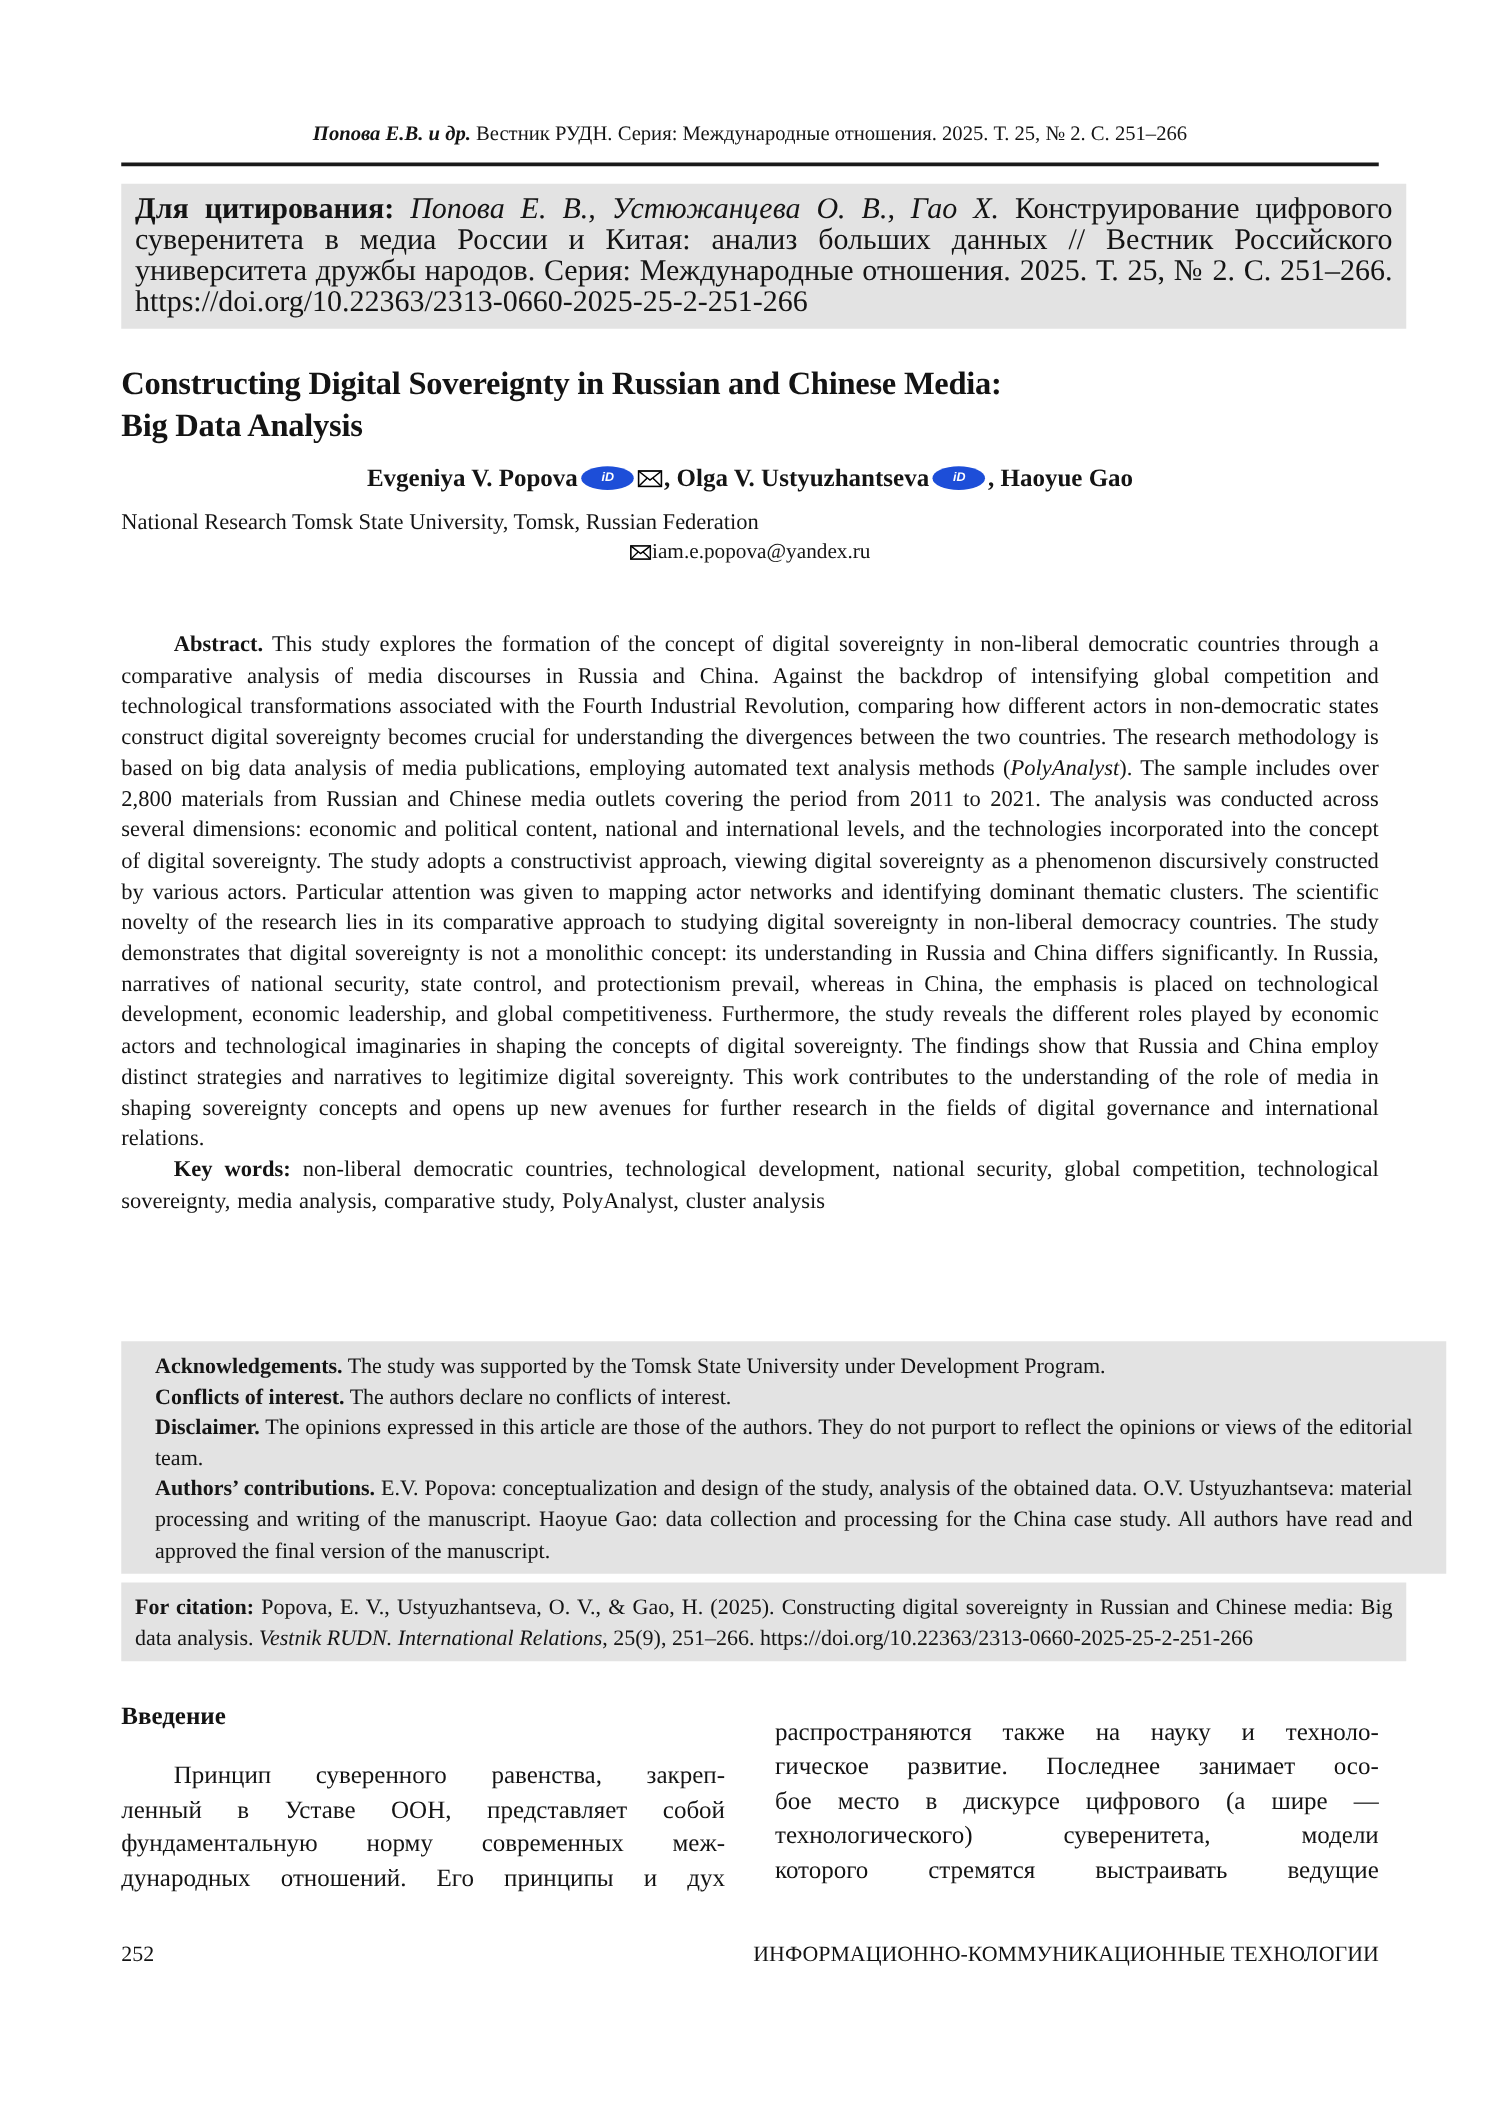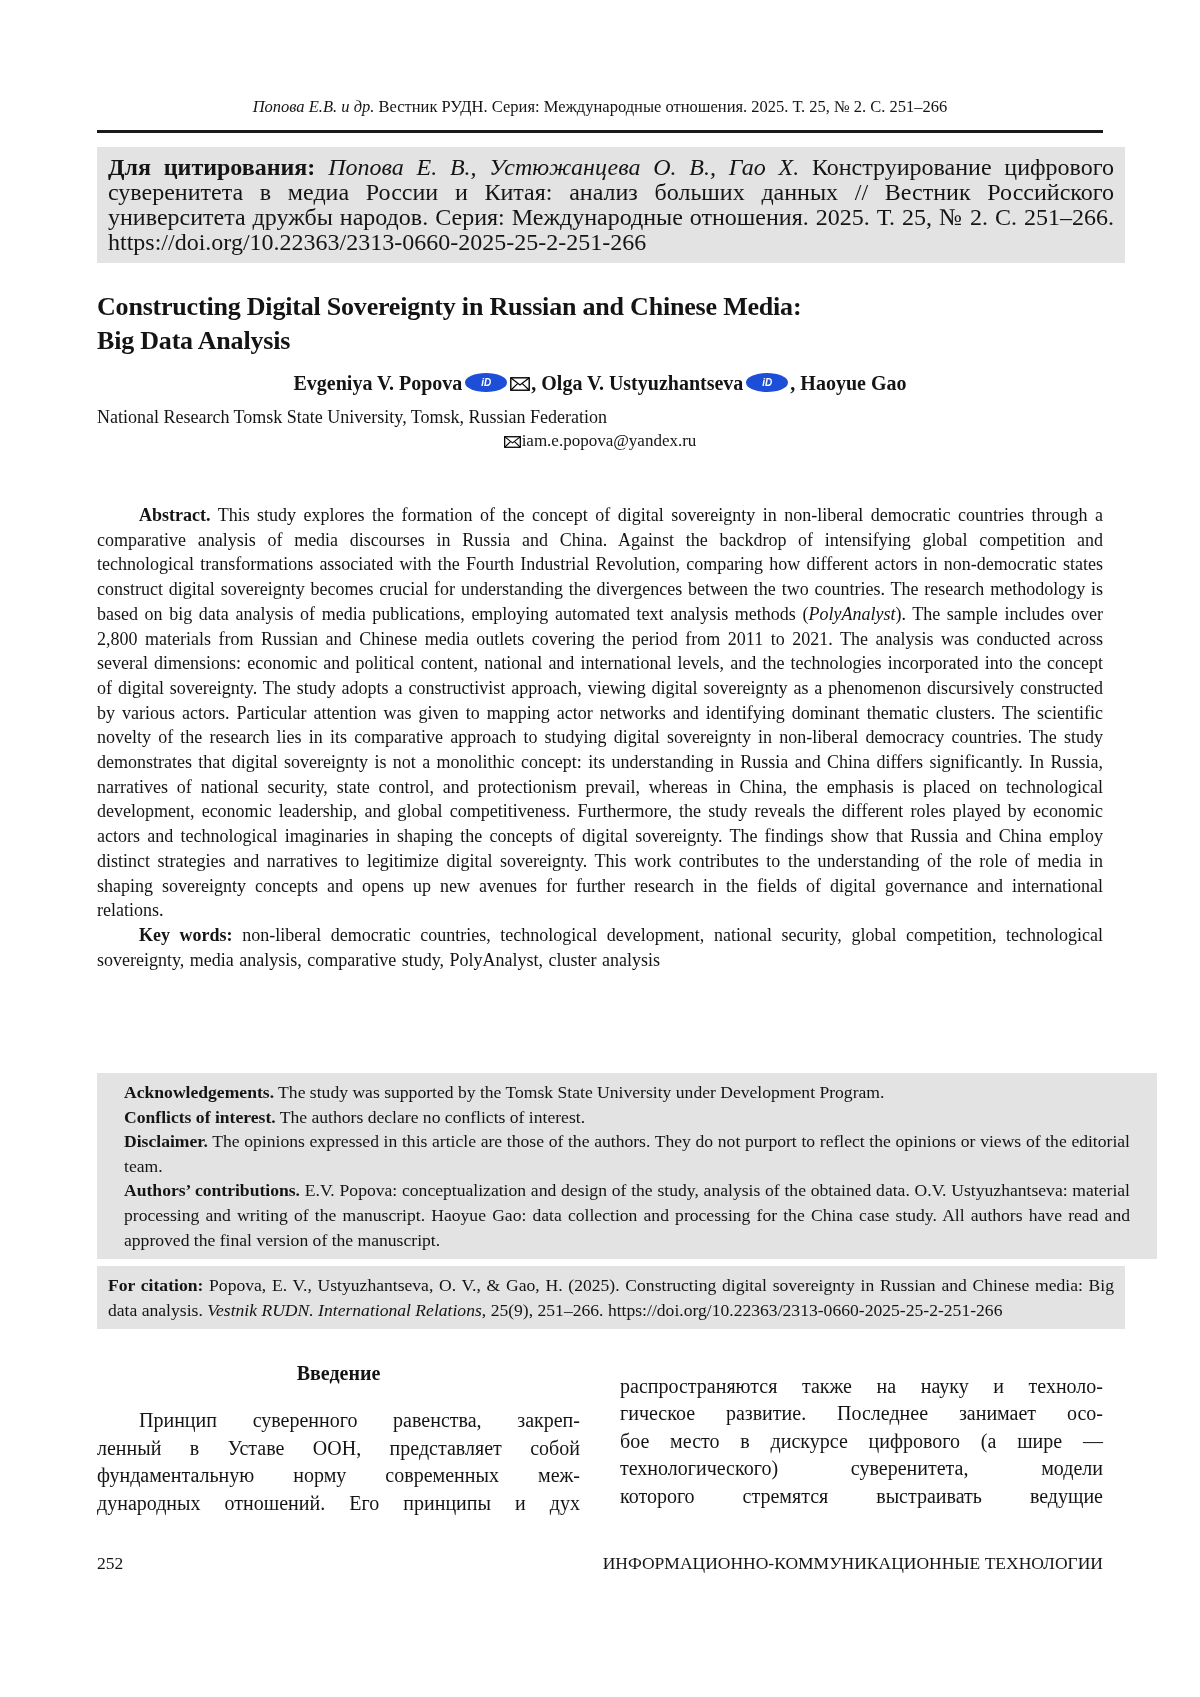--- a/index.html
+++ b/index.html
@@ -6,21 +6,21 @@
   .page {
     position:relative; width:1200px; height:1697px; margin:0 auto;
     background:#ffffff; overflow:hidden;
     font-family:"Liberation Serif","DejaVu Serif",serif;
     color:#141414;
   }
   .content { position:absolute; left:97px; width:1006px; }
 
   
   .runhead { top:96px; text-align:center; font-size:16.5px; line-height:22px; }
-  .runhead .it { font-style:italic; }
+  .runhead .it { font-style:italic;font-weight:bold; }
   .rule { top:130px; height:2.5px; background:#1a1a1a; }
 
   
   .greyblock { background:#e3e3e3; }
   .cite-ru { top:147px; padding:8px 11px; font-size:24px; line-height:25px; text-align:justify; }
   .b { font-weight:bold; }
   .it { font-style:italic; }
   .doi { word-break:break-all; }
 
   
@@ -44,21 +44,21 @@
   
   .notes { top:1073px; padding:7px 27px; font-size:17.6px; line-height:24.6px; text-align:justify; }
   .notes p { margin:0; }
 
   
   .cite-en { top:1266px; padding:7px 11px; font-size:17.6px; line-height:24.6px; text-align:justify; }
 
   
   .columns { top:1360px; display:flex; gap:40px; }
   .col { width:483px; font-size:20px; line-height:27.4px; }
-  .intro-heading { font-weight:bold; font-size:20px; text-align:center; margin:0 0 20px 0; }
+  .intro-heading { font-weight:bold; font-size:20px; margin:0 0 20px 0; }
   .jlines {
     margin:0; white-space:pre-line; text-align:justify; text-align-last:justify;
     text-indent:42px;
   }
   .jlines.noindent { text-indent:0; }
   .col-right { padding-top:13px; }
 
   
   .footer { top:1553px; display:flex; justify-content:space-between; font-size:17.5px; }
 </style>

